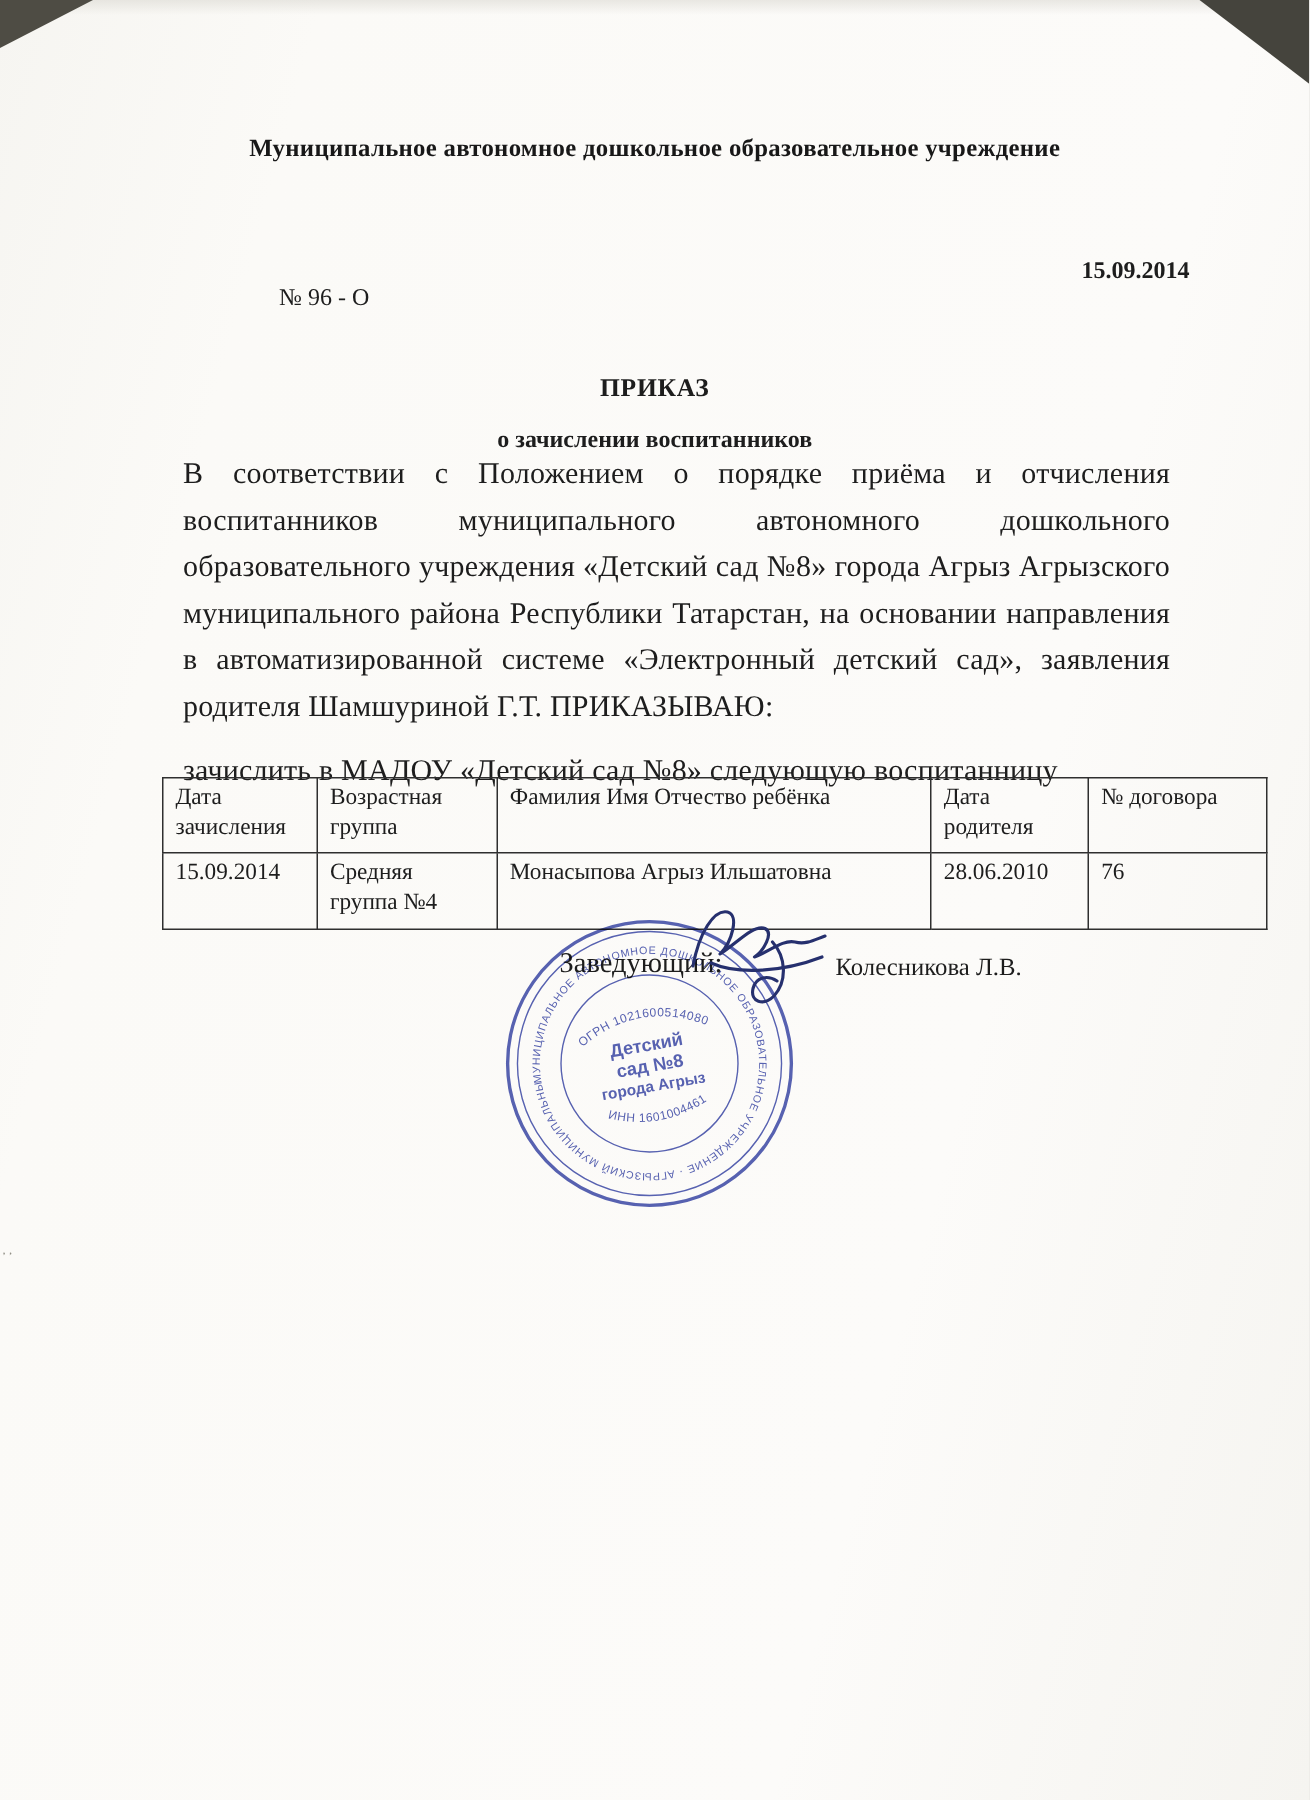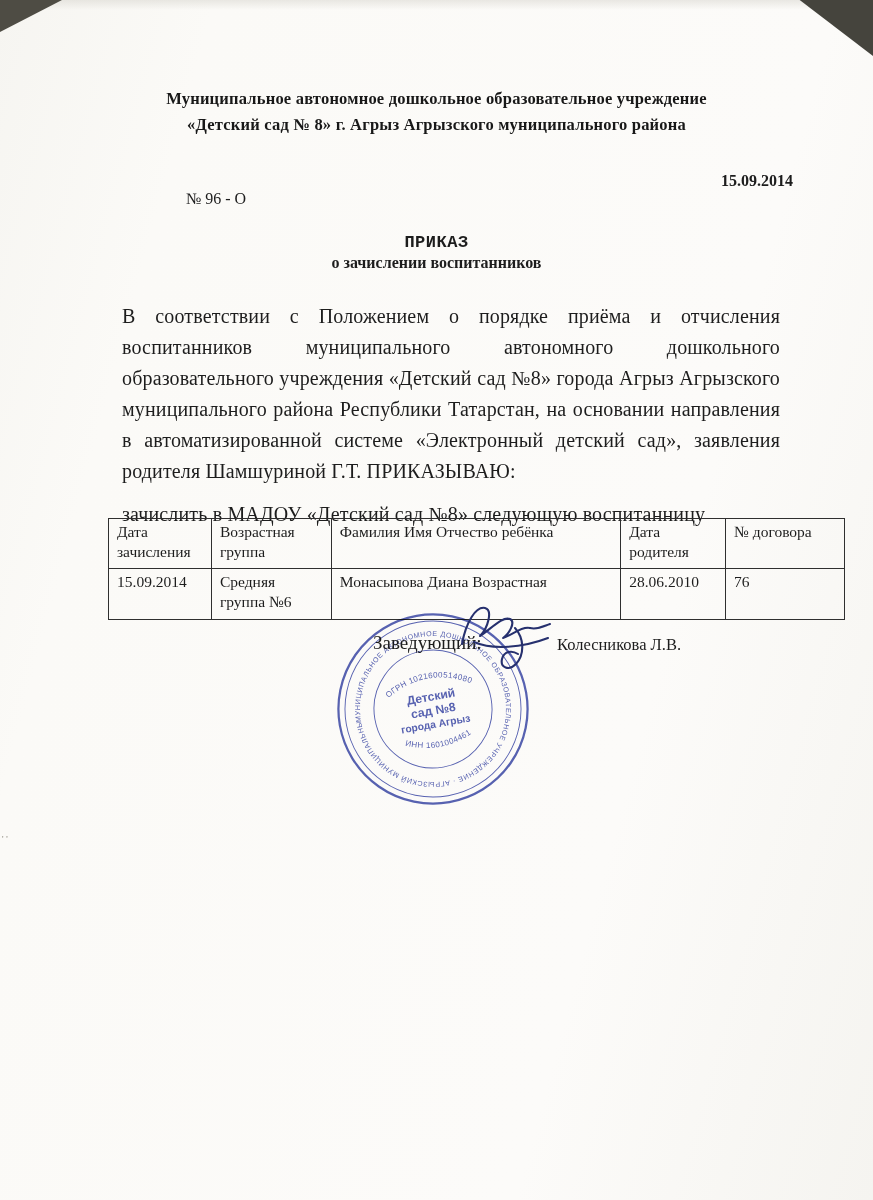--- a/index.html
+++ b/index.html
@@ -23,21 +23,21 @@
 
   .doc-header{
     position:absolute;top:86px;left:95px;right:95px;
     text-align:center;font-weight:bold;font-size:16.5px;line-height:1.55;
     letter-spacing:.2px;color:#181818;
   }
   .doc-date{position:absolute;top:172px;right:80px;font-weight:bold;font-size:16px;}
   .doc-number{position:absolute;top:190px;left:186px;font-weight:normal;font-size:16px;}
 
   .doc-title-block{position:absolute;top:233px;left:0;right:0;text-align:center;}
-  .doc-title{font-weight:bold;font-size:17px;letter-spacing:.5px;margin:0;font-family:Liberation Mono, monospace;}
+  .doc-title{font-weight:bold;font-size:17px;letter-spacing:.5px;margin:16px;}
   .doc-subtitle{font-weight:bold;font-size:16px;margin:2px 0 16px 0;}
 
   .doc-body{position:absolute;top:289px;left:110px;width:682px;}
   .doc-body p{margin:12px;font-size:20px;line-height:31px;text-align:justify;letter-spacing:.15px;}
   .doc-body p.last-line{text-align:left;}
 
   table.enroll{
     position:absolute;top:518px;left:108px;width:737px;
     border-collapse:collapse;font-size:15.5px;line-height:1.3;
   }
@@ -70,21 +70,20 @@
 
 <div class="page">
 
   <div class="top-shade"></div>
   <div class="corner-tl"></div>
   <div class="corner-tr"></div>
   <div class="edge-mark">᾽᾽</div>
 
   <div class="doc-header">
     <div>Муниципальное автономное дошкольное образовательное учреждение</div>
-    <div>«Детский сад № 8» г. Агрыз Агрызского муниципального района</div>
   </div>
 
   <div class="doc-date">15.09.2014</div>
   <div class="doc-number">№ 96 - О</div>
 
   <div class="doc-title-block">
     <p class="doc-title">ПРИКАЗ</p>
     <p class="doc-subtitle">о зачислении воспитанников</p>
   </div>
 
@@ -104,22 +103,22 @@
     <tbody>
       <tr class="hdr">
         <td>Дата зачисления</td>
         <td>Возрастная группа</td>
         <td>Фамилия Имя Отчество ребёнка</td>
         <td>Дата родителя</td>
         <td>№ договора</td>
       </tr>
       <tr class="row">
         <td>15.09.2014</td>
-        <td>Средняя группа №6</td>
-        <td>Монасыпова Диана Возрастная</td>
+        <td>Средняя группа №4</td>
+        <td>Монасыпова Агрыз Ильшатовна</td>
         <td>28.06.2010</td>
         <td>76</td>
       </tr>
     </tbody>
   </table>
 
   <div class="sig-label">Заведующий:</div>
   <div class="sig-name">Колесникова Л.В.</div>
 
   <div class="stamp">

